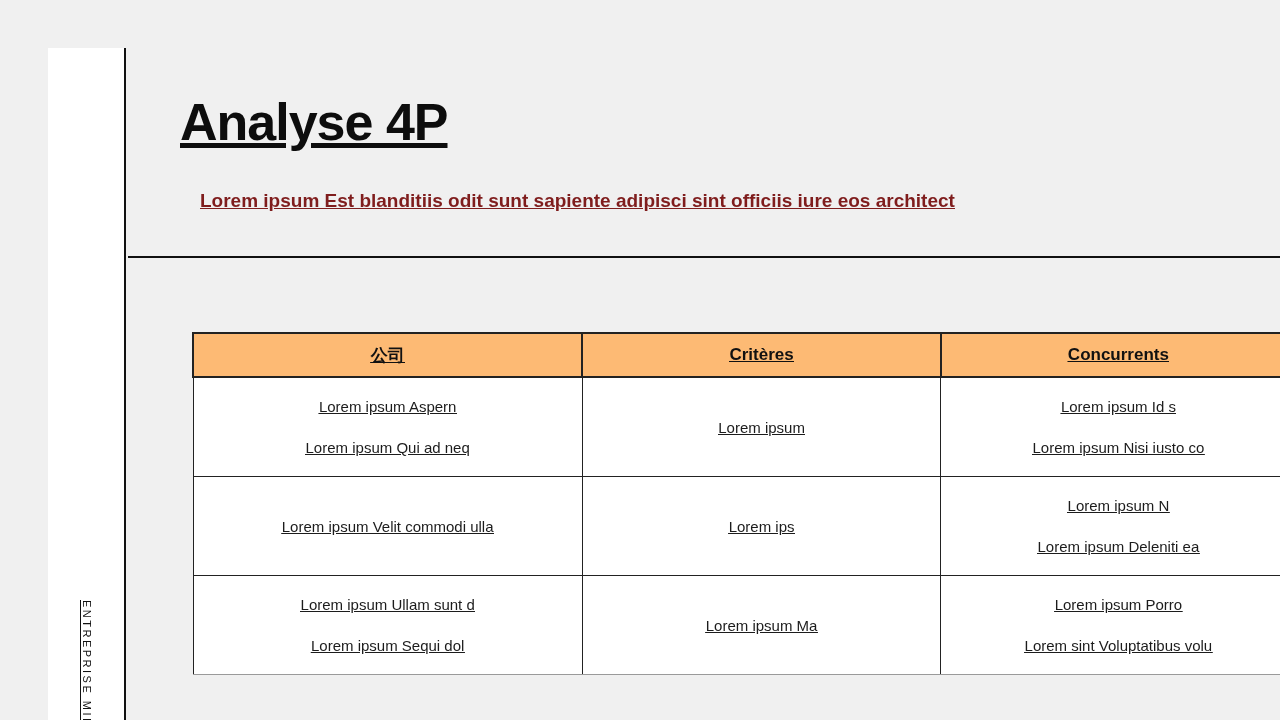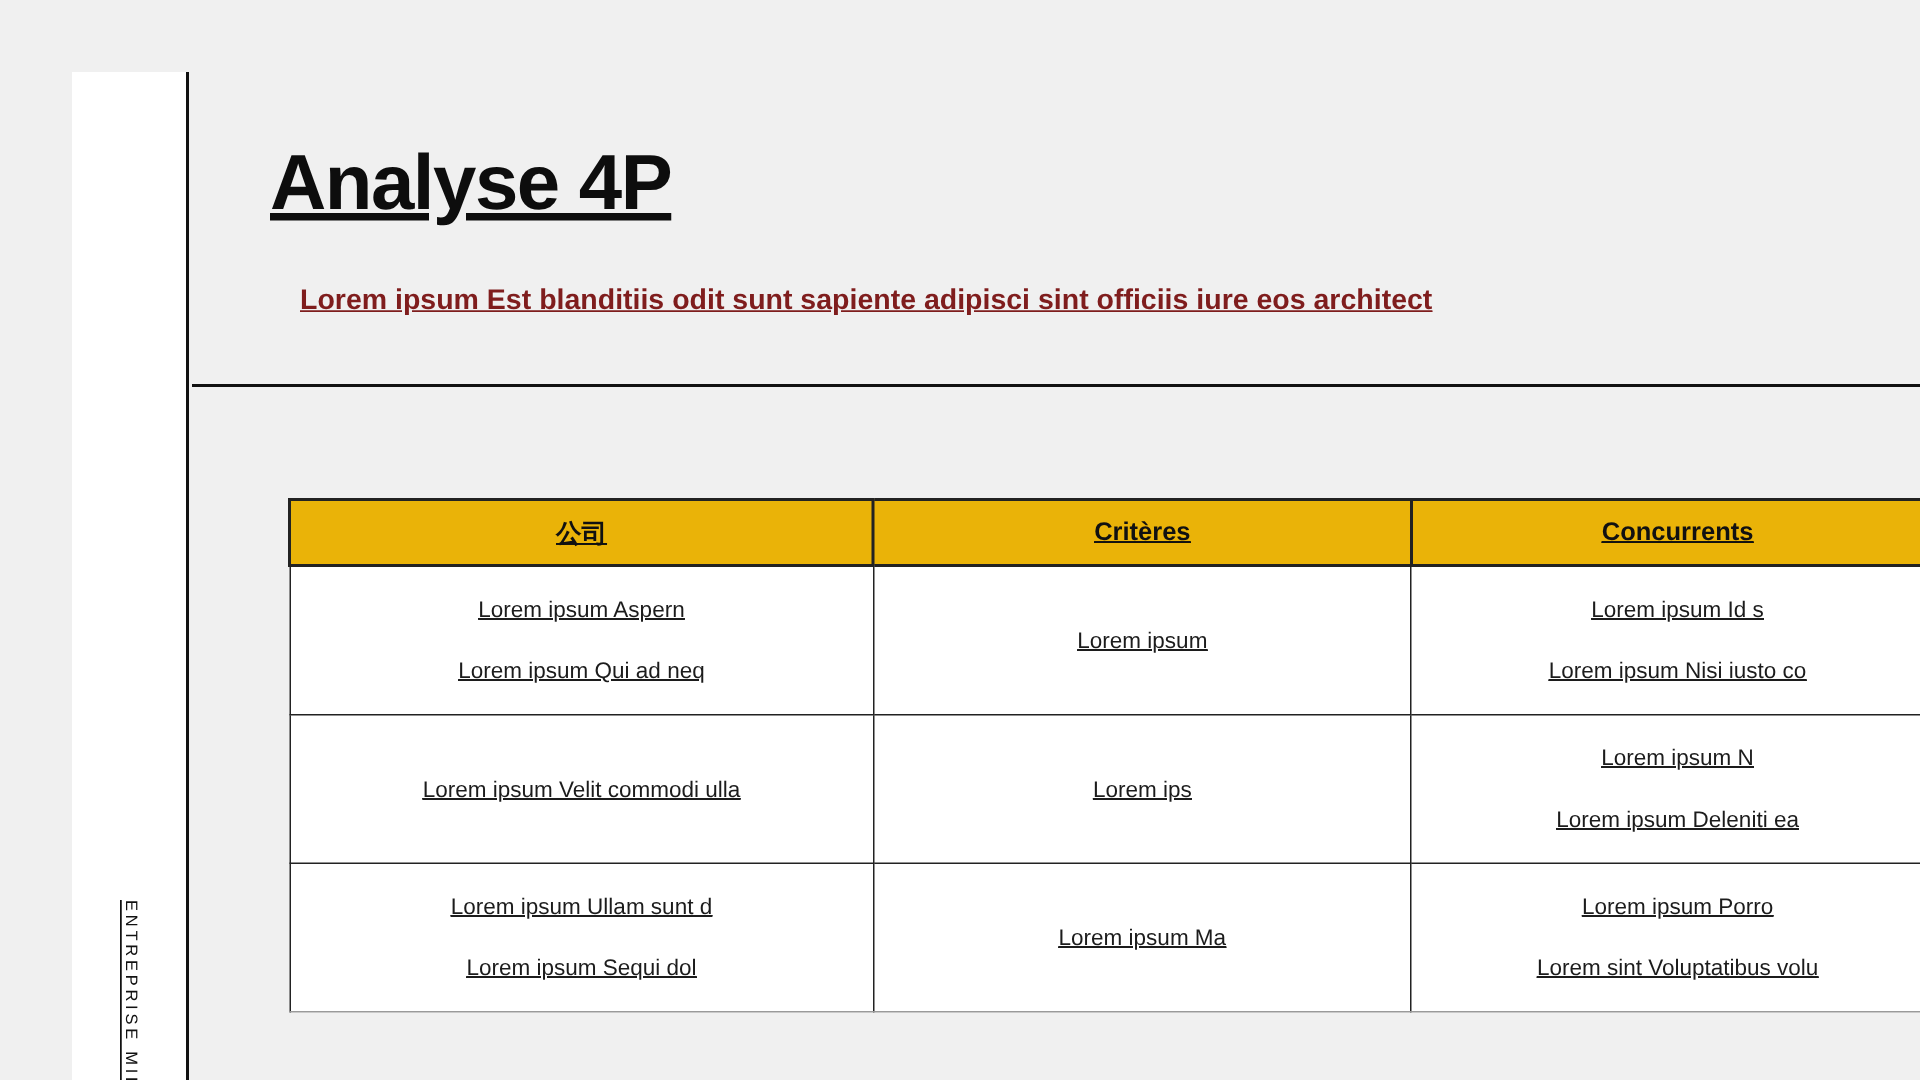--- a/index.html
+++ b/index.html
@@ -52,21 +52,21 @@
   }
   table {
     width:100%;
     border-collapse:collapse;
     table-layout:fixed;
   }
   col.c1 { width:35.3%; }
   col.c2 { width:32.5%; }
   col.c3 { width:32.2%; }
   th {
-    background:#eab308;
+    background:#fdba74;
     border:2px solid #222;
     height:44px;
     font-size:17px;
     font-weight:700;
     text-align:center;
     color:#111;
   }
   td {
     background:#ffffff;
     border:1.5px solid #222;

